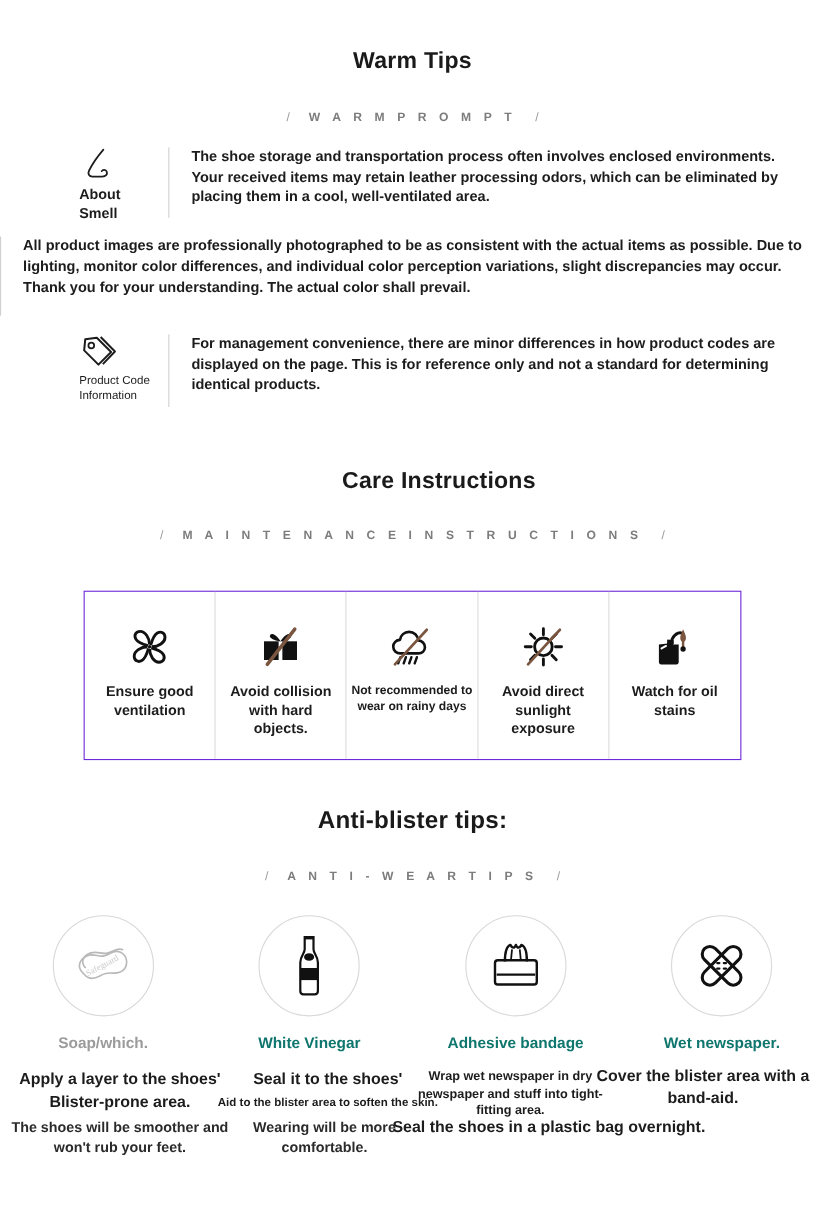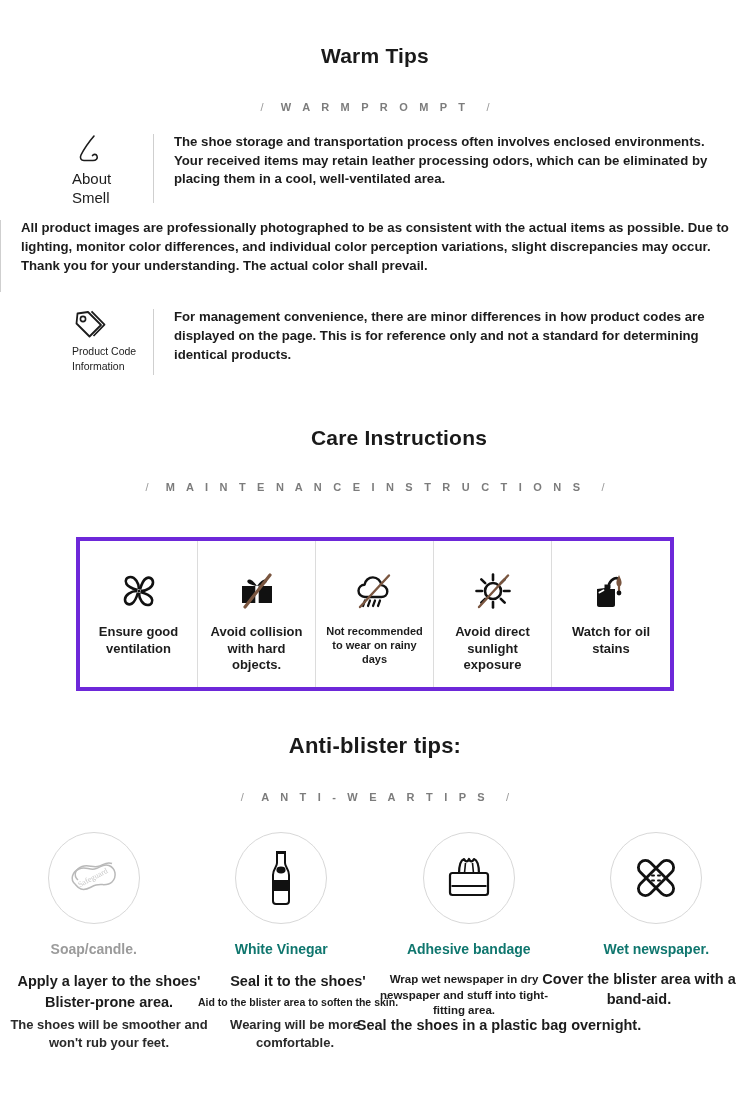--- a/index.html
+++ b/index.html
@@ -35,22 +35,22 @@
   .tip-row { display: flex; align-items: flex-start; margin-bottom: 9px; }
   .tip-left {
     width: 153px;
     padding-left: 72px;
     display: flex;
     flex-direction: column;
     align-items: flex-start;
   }
   .tip-icon { height: 38px; display: flex; align-items: center; }
   .tip-cap {
-    font-size: 15px;
-    font-weight: 400;
+    font-size: 13px;
+    font-weight: 700;
     line-height: 1.28;
     color: #1c1c1c;
     margin-top: 1px;
   }
   .tip-cap.small { font-size: 10.5px; font-weight: 500; line-height: 1.35; }
   .tip-cap.mid { font-size: 11px; font-weight: 500; line-height: 1.32; }
   .tip-divider {
     width: 1px;
     background: #cfcfcf;
     align-self: stretch;
@@ -68,21 +68,21 @@
 
   
   .care-grid {
     position: absolute;
     left: 76px;
     top: 537px;
     width: 598px;
     height: 154px;
     display: grid;
     grid-template-columns: repeat(5, 1fr);
-    border: 4px solid #6d28d9;
+    border: 1px solid #6d28d9;
   }
   .care-cell {
     border-right: 1px solid #dcdcdc;
     display: flex;
     flex-direction: column;
     align-items: center;
     justify-content: flex-start;
     padding-top: 23px;
   }
   .care-cell:last-child { border-right: none; }
@@ -318,21 +318,21 @@
               <line x1="30" y1="30.5" x2="32" y2="30.5"></line>
             </g>
           </svg>
         </div>
       </div>
     </div>
   </div>
 
   <div class="bl-title-row">
     <div class="bl-col">
-      <span class="bl-title muted">Soap/candle.</span>
+      <span class="bl-title muted">Soap/which.</span>
     </div>
     <div class="bl-col">
       <span class="bl-title">White Vinegar</span>
     </div>
     <div class="bl-col">
       <span class="bl-title">Adhesive bandage</span>
     </div>
     <div class="bl-col">
       <span class="bl-title">Wet newspaper.</span>
     </div>

